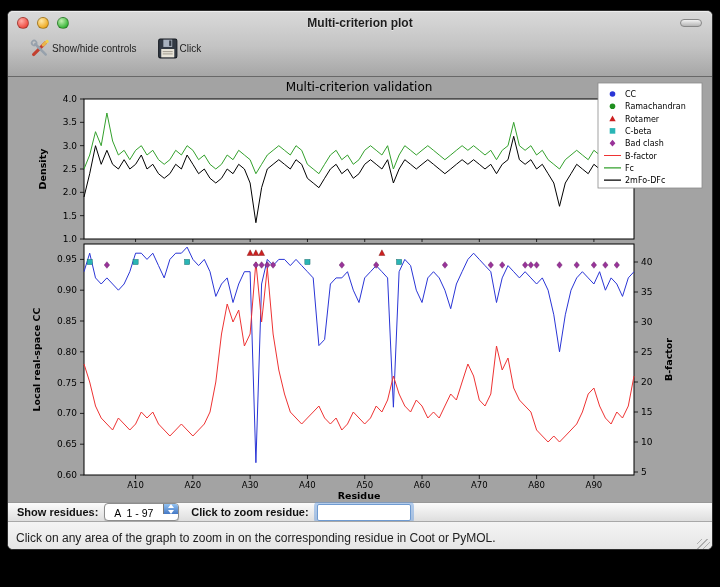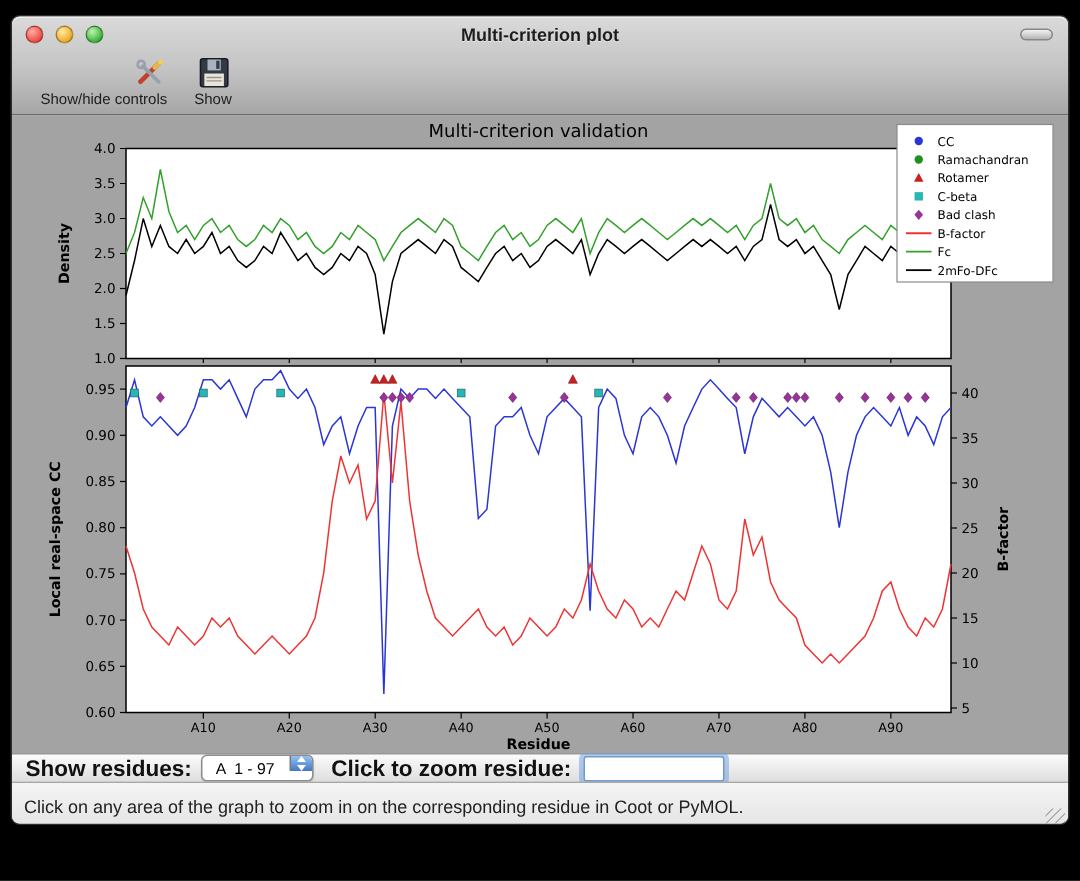--- a/index.html
+++ b/index.html
@@ -15,29 +15,29 @@
   .traffic{position:absolute;left:9px;top:5px;display:flex;gap:8px}
   .tl{width:12px;height:12px;border-radius:50%;border:1px solid rgba(0,0,0,.3)}
   .tl.red{background:radial-gradient(circle at 35% 30%,#ffada6,#ef4d42 72%)}
   .tl.yellow{background:radial-gradient(circle at 35% 30%,#ffe9a8,#efac26 72%)}
   .tl.green{background:radial-gradient(circle at 35% 30%,#c2f0b2,#3ab63a 72%)}
   .title{flex:1;text-align:center;font-size:12px;font-weight:bold;color:#1d1d1d;
     text-shadow:0 1px 0 rgba(255,255,255,.55)}
   .pill{position:absolute;right:10px;top:7px;width:22px;height:8px;border-radius:4px;
     background:linear-gradient(#f2f2f2,#b5b5b5);border:1px solid #878787}
   .toolbar{height:43px;display:flex;align-items:flex-start;padding:2px 10px 0}
-  .toolbtn{display:flex;flex-direction:column;align-items:flex-end;padding:1px 9px;cursor:default}
+  .toolbtn{display:flex;flex-direction:row;align-items:center;padding:1px 9px;cursor:default}
   .ticon{width:25px;height:25px;display:block}
   .tlabel{font-size:10px;color:#1d1d1d;line-height:11px}
   .plot-wrap{flex:1;background:#a3a3a3;position:relative}
   #plot-svg{display:block}
   #plot-svg text{font-family:"DejaVu Sans","Liberation Sans",sans-serif;fill:#000}
   .controls{height:27px;background:linear-gradient(#fbfbfb,#dedede);
     border-top:1px solid #989898;display:flex;align-items:center;padding:0 9px}
-  .ctl-label{font-weight:bold;color:#111;font-size:15px;margin-right:6px}
+  .ctl-label{font-weight:bold;color:#111;font-size:11px;margin-right:6px}
   .combo{display:flex;align-items:flex-start;height:18px;background:#fff;
     border:1px solid #8d8d8d;border-radius:4px;overflow:hidden;margin-right:12px;
     box-shadow:0 1px 1px rgba(0,0,0,.15)}
   .combo-text{padding:3px 9px 0 9px;font-size:10.5px;min-width:58px;white-space:pre}
   .combo-btn{width:15px;background:linear-gradient(#92c2f2,#4478c5);display:flex;
     flex-direction:column;align-items:center;justify-content:center;gap:2px;
     border-left:1px solid #7a7a7a}
   .arr-up{width:0;height:0;border-left:3px solid transparent;border-right:3px solid transparent;
     border-bottom:4px solid #fff}
   .arr-dn{width:0;height:0;border-left:3px solid transparent;border-right:3px solid transparent;
@@ -86,21 +86,21 @@
         <span class="ticon">
           <svg viewBox="0 0 24 24" width="25" height="25">
             <rect x="3.5" y="3" width="17.5" height="18" rx="1.6" fill="#333a44" stroke="#161b22" stroke-width="1"></rect>
             <rect x="8" y="3.5" width="8.5" height="7" fill="#a9b2bf"></rect>
             <rect x="13.6" y="4.3" width="2.1" height="5.2" fill="#333a44"></rect>
             <rect x="6" y="12.5" width="12.5" height="8" fill="#e9e5da"></rect>
             <line x1="7.4" y1="15" x2="17" y2="15" stroke="#9a958a" stroke-width="0.9"></line>
             <line x1="7.4" y1="17.2" x2="17" y2="17.2" stroke="#9a958a" stroke-width="0.9"></line>
           </svg>
         </span>
-        <span class="tlabel">Show</span>
+        <span class="tlabel">Click</span>
       </div>
     </div>
   </div>
 
   <div class="plot-wrap">
     <svg id="plot-svg" width="704" height="425">
         <rect x="76" y="22" width="550" height="140" fill="#fff" stroke="#000" stroke-width="1"></rect>
         <rect x="76" y="167" width="550" height="231" fill="#fff" stroke="#000" stroke-width="1"></rect>
         <text x="351" y="14" text-anchor="middle" font-size="12">Multi-criterion validation</text>
         <line x1="72" y1="162" x2="76" y2="162" stroke="#000" stroke-width="0.8"></line>

